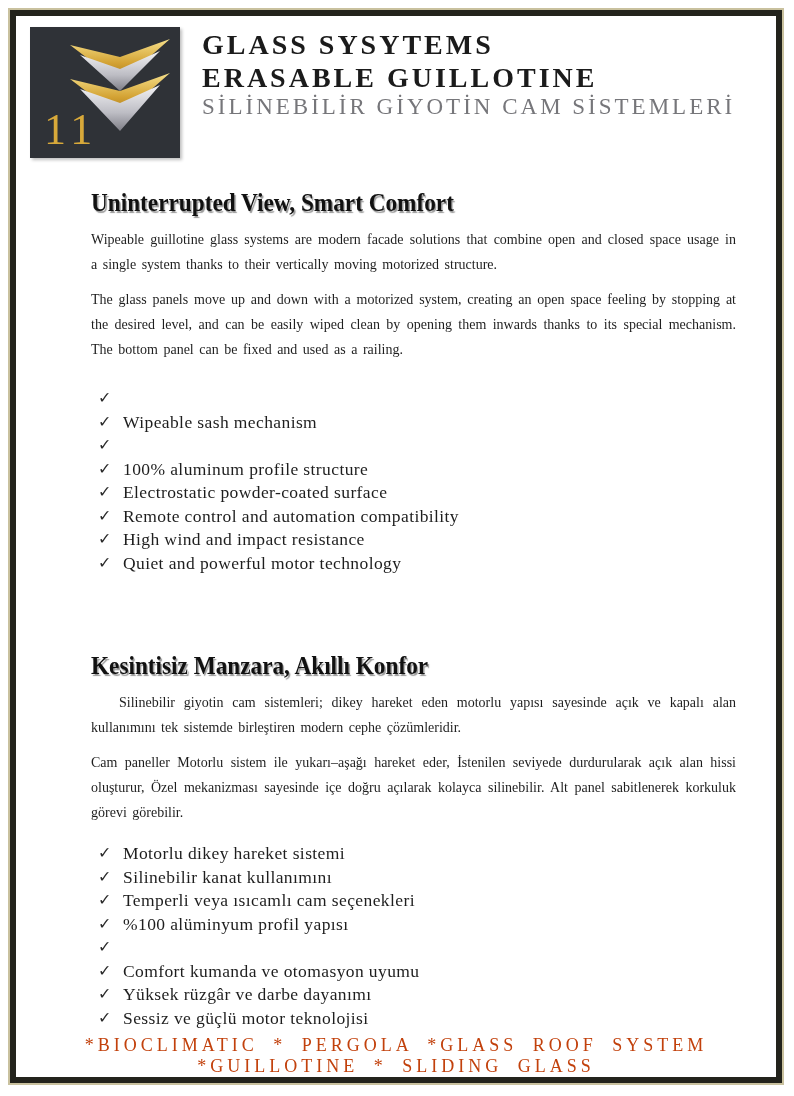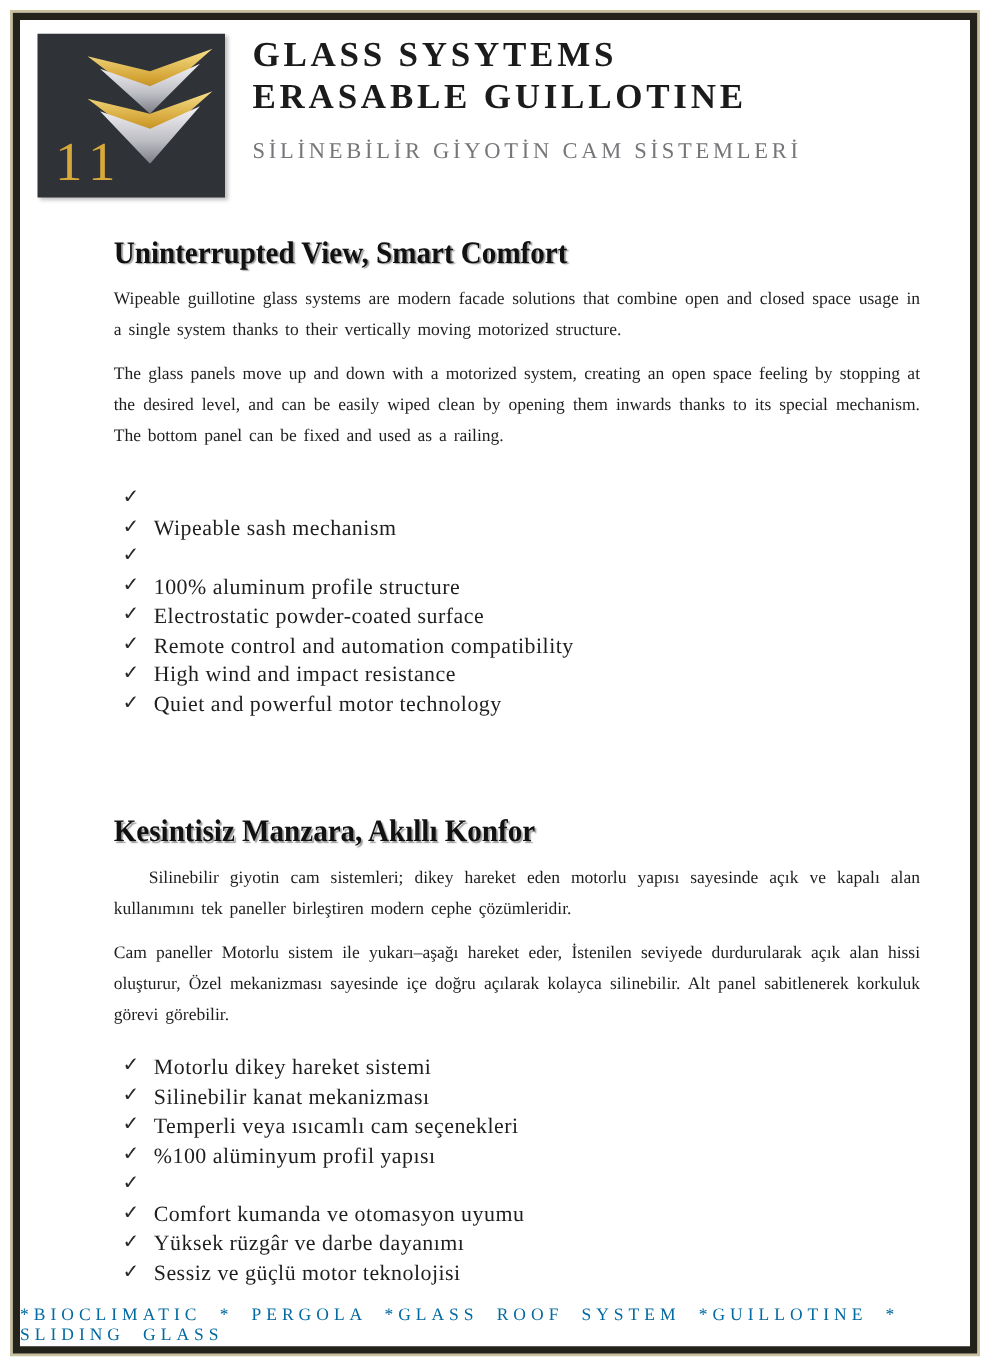--- a/index.html
+++ b/index.html
@@ -26,21 +26,21 @@
     color:#d8a93a; font-size:44px; letter-spacing:6px; line-height:1;
     font-family:"Liberation Serif", serif;
   }
   .logo svg { position:absolute; right:8px; top:12px; }
   .header-text { margin-left:22px; padding-top:1px; }
   .title-line {
     font-size:28px; line-height:33px; letter-spacing:3px;
     color:#1b1b1b; font-weight:600; white-space:nowrap;
   }
   .subtitle {
-    margin-top:16px; font-size:18px; letter-spacing:3px;
+    margin-top:0; font-size:23px; letter-spacing:3px;
     color:#76767a; white-space:nowrap;
   }
 
   
   .section { margin-left:75px; margin-right:40px; }
   .section-heading {
     font-size:25px; font-weight:700; color:#111;
     text-shadow:1.5px 1.5px 1px rgba(70,70,70,0.55);
     transform:scaleX(0.93); transform-origin:left;
     white-space:nowrap;
@@ -53,23 +53,23 @@
   }
   .indent-first { text-indent:28px; }
   .check-list { list-style:none; margin-top:26px; }
   .check-list li { display:flex; font-size:17.5px; line-height:20.5px; margin-bottom:3px; letter-spacing:0.4px; }
   .check-list .check { flex:0 0 32px; padding-left:7px; font-size:16px; color:#2a2a2a; }
   .tr-list { margin-top:18px; }
 
   
   .footer {
     position:absolute; left:0; right:0; bottom:11px;
-    text-align:left;
-    font-size:14px; letter-spacing:4px; word-spacing:7px;
-    color:#0369a1;
+    text-align:center;
+    font-size:18px; letter-spacing:4px; word-spacing:7px;
+    color:#c2410c;
   }
 </style>
 </head>
 <body>
 
 <div class="page-frame">
   <div class="content">
 
     <div class="header">
       <div class="logo">
@@ -137,30 +137,30 @@
           </li>
         <li>
             <span class="check">✓</span>
             <span>Quiet and powerful motor technology</span>
           </li>
       </ul>
     </div>
 
     <div class="section">
       <div class="section-heading tr-heading">Kesintisiz Manzara, Akıllı Konfor</div>
-      <p class="body-para indent-first">Silinebilir giyotin cam sistemleri; dikey hareket eden motorlu yapısı sayesinde açık ve kapalı alan kullanımını tek paneller birleştiren modern cephe çözümleridir.</p>
+      <p class="body-para indent-first">Silinebilir giyotin cam sistemleri; dikey hareket eden motorlu yapısı sayesinde açık ve kapalı alan kullanımını tek sistemde birleştiren modern cephe çözümleridir.</p>
       <p class="body-para">Cam paneller Motorlu sistem ile yukarı–aşağı hareket eder, İstenilen seviyede durdurularak açık alan hissi oluşturur, Özel mekanizması sayesinde içe doğru açılarak kolayca silinebilir. Alt panel sabitlenerek korkuluk görevi görebilir.</p>
       <ul class="check-list tr-list">
         <li>
             <span class="check">✓</span>
             <span>Motorlu dikey hareket sistemi</span>
           </li>
         <li>
             <span class="check">✓</span>
-            <span>Silinebilir kanat mekanizması</span>
+            <span>Silinebilir kanat kullanımını</span>
           </li>
         <li>
             <span class="check">✓</span>
             <span>Temperli veya ısıcamlı cam seçenekleri</span>
           </li>
         <li>
             <span class="check">✓</span>
             <span>%100 alüminyum profil yapısı</span>
           </li>
         <li>

